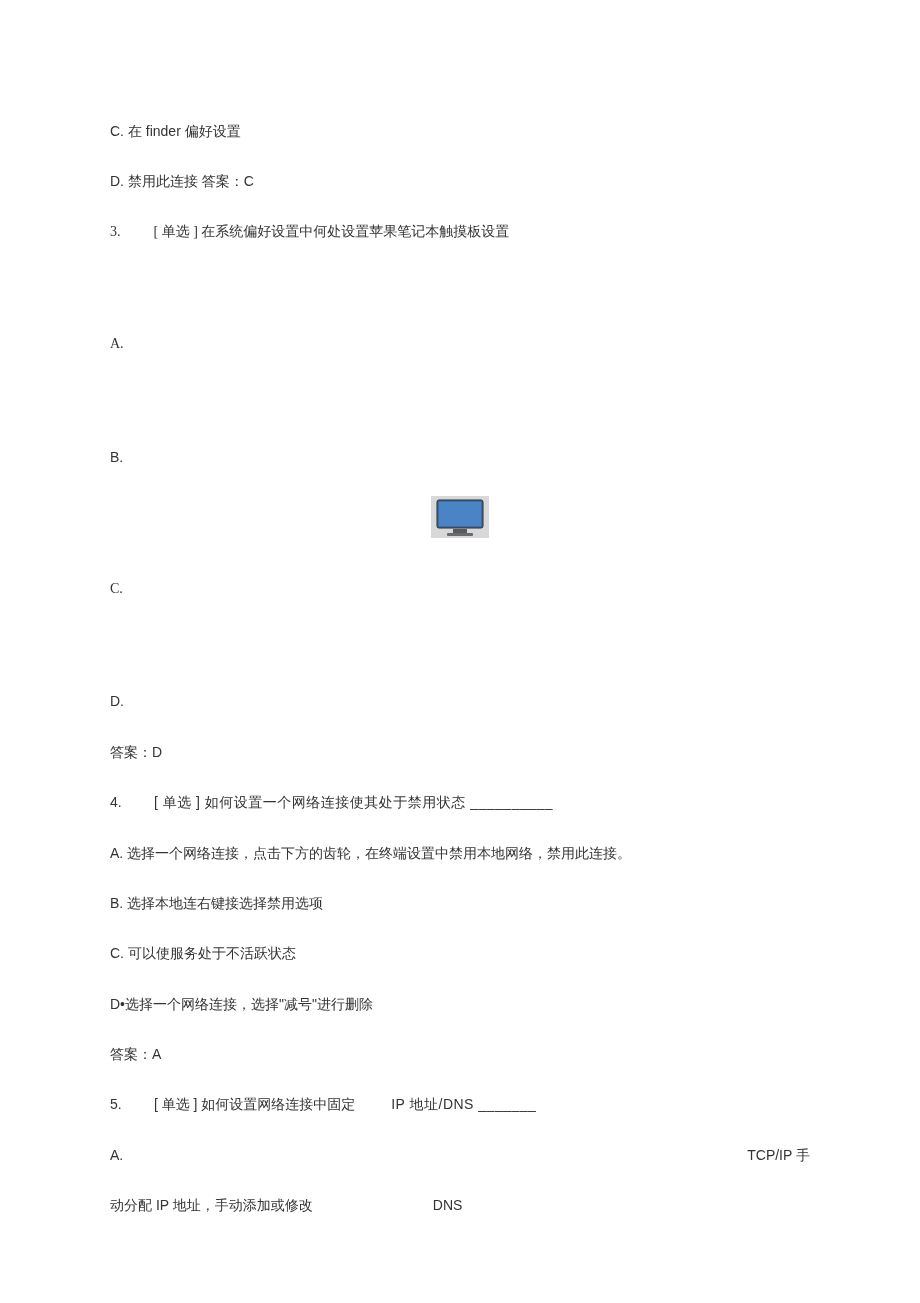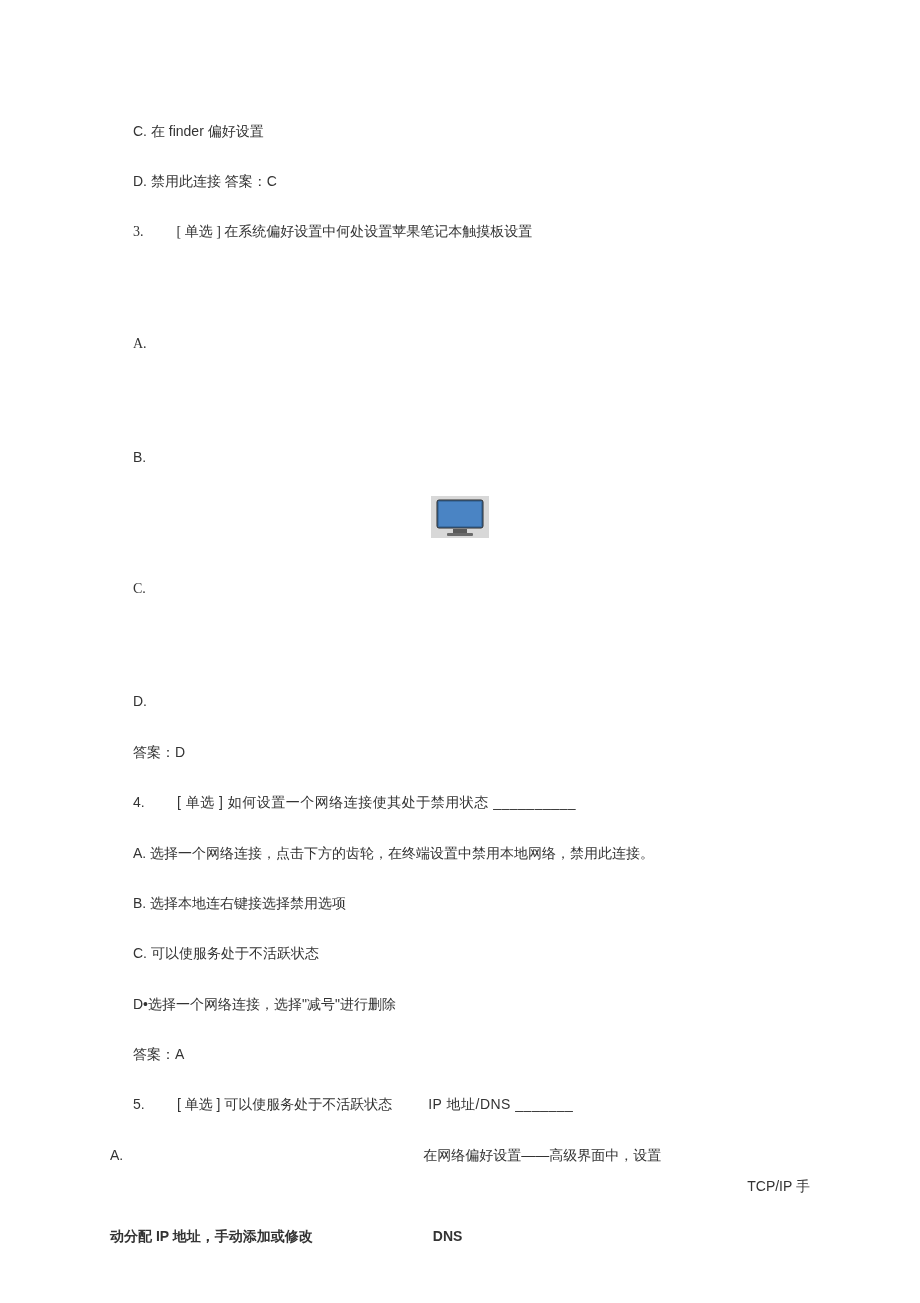--- a/index.html
+++ b/index.html
@@ -12,54 +12,51 @@
       width: 920px;
       min-height: 1303px;
       font-family: "Microsoft YaHei", "SimSun", Arial, sans-serif;
       font-size: 14px;
       color: #333333;
       padding: 120px 110px 60px 110px;
       line-height: 1.6;
     }
     .para {
       margin-bottom: 28px;
-      margin-left: 23px;
     }
     .gap-large {
       margin-bottom: 90px;
       font-family: Liberation Serif, serif;
     }
     .monitor-icon {
       display: block;
       margin: 0 auto;
       width: 58px;
       height: 42px;
       margin-bottom: 40px;
     }
     .q5-answer {
       display: flex;
       justify-content: space-between;
       margin-bottom: 28px;
     }
     .q5-answer-line2 {
       display: flex;
       margin-bottom: 28px;
-      font-weight: bold;
     }
     .q5-left {
       flex: 0 0 auto;
     }
     .q5-mid {
       margin-left: 300px;
       flex: 0 0 auto;
     }
     .q5-right {
       margin-left: auto;
       flex: 0 0 auto;
-      margin-top: 31px;
     }
     .q5-line2-left {
       flex: 0 0 auto;
     }
     .q5-line2-right {
       margin-left: 120px;
       flex: 0 0 auto;
     }
     .q-num {
       display: inline-block;
@@ -113,27 +110,26 @@
 <div class="para">B.  选择本地连右键接选择禁用选项</div>
 
 <div class="para">C.  可以使服务处于不活跃状态</div>
 
 <div class="para">D•选择一个网络连接，选择"减号"进行删除</div>
 
 <div class="para">答案：A</div>
 
 <div class="para">
   <span class="q-num">5.</span>
-  <span>[ 单选 ] 可以使服务处于不活跃状态</span>
+  <span>[ 单选 ] 如何设置网络连接中固定</span>
   <span class="spacer-ip"></span>
   <span class="blank">IP 地址/DNS _______</span>
 </div>
 
 <div class="q5-answer">
   <span class="q5-left">A.</span>
-  <span class="q5-mid">在网络偏好设置——高级界面中，设置</span>
   <span class="q5-right">TCP/IP 手</span>
 </div>
 
 <div class="q5-answer-line2">
   <span class="q5-line2-left">动分配 IP 地址，手动添加或修改</span>
   <span class="q5-line2-right">DNS</span>
 </div>
 
 </body></html>

